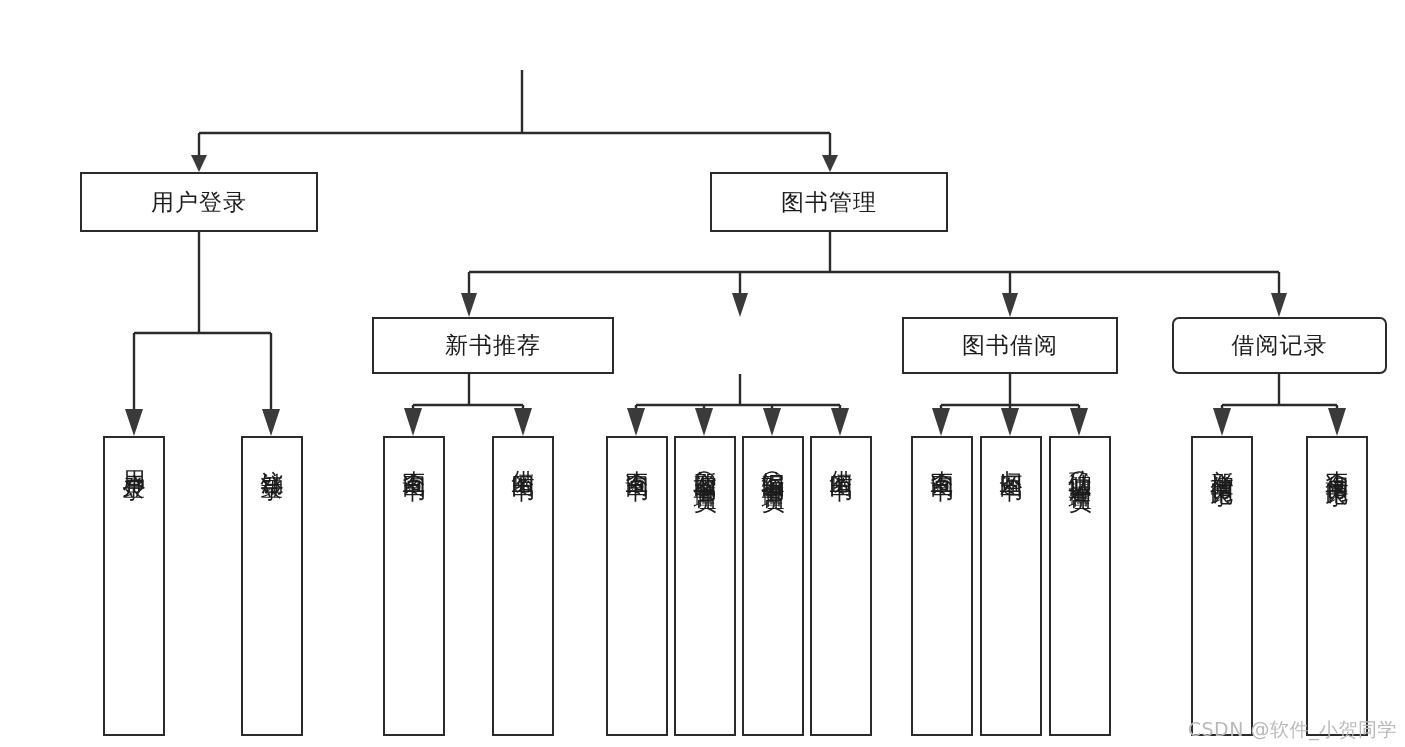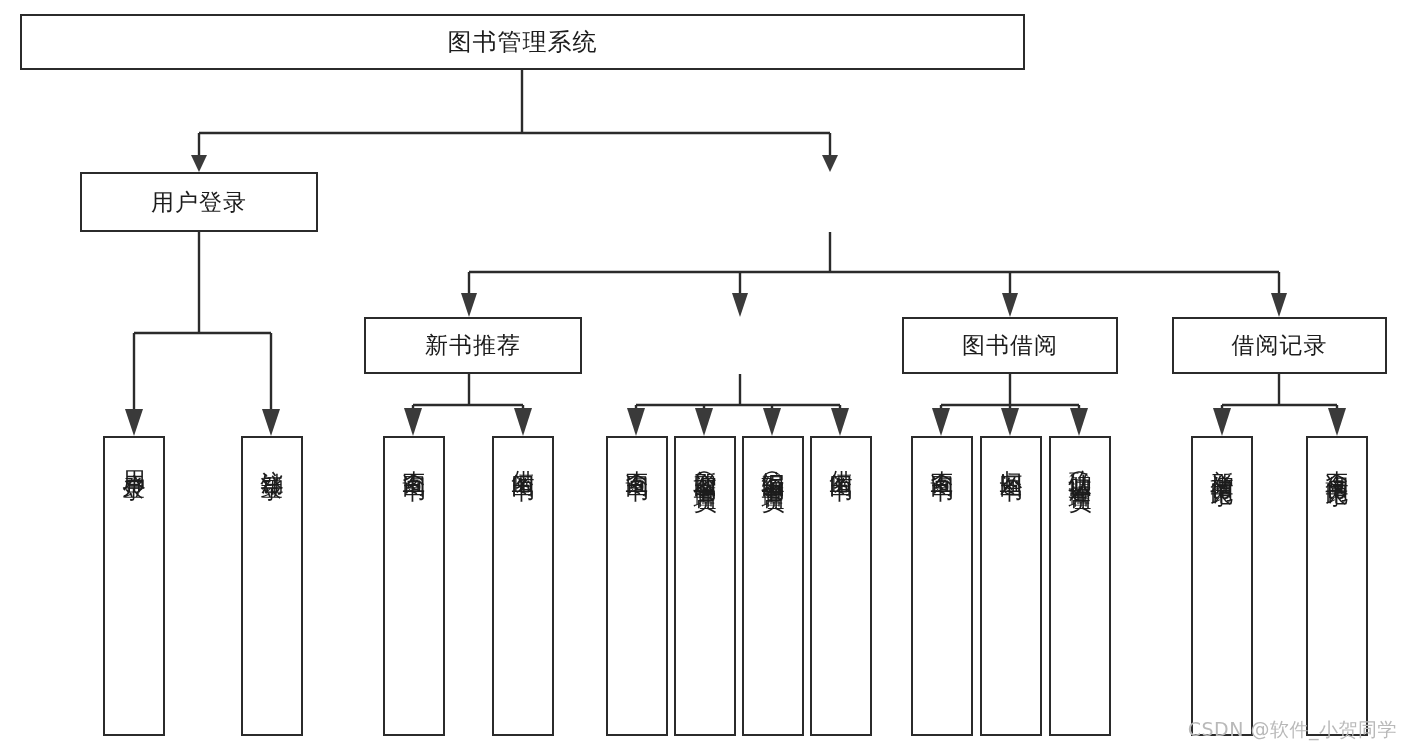--- a/index.html
+++ b/index.html
@@ -149,35 +149,35 @@
     <polygon class="arrowhead" points="1070,408 1088,408 1079,436"></polygon>
 
     <line x1="1279" y1="374" x2="1279" y2="405"></line>
     <line x1="1222" y1="405" x2="1337" y2="405"></line>
     <line x1="1222" y1="405" x2="1222" y2="414"></line>
     <line x1="1337" y1="405" x2="1337" y2="414"></line>
     <polygon class="arrowhead" points="1213,408 1231,408 1222,436"></polygon>
     <polygon class="arrowhead" points="1328,408 1346,408 1337,436"></polygon>
   </svg>
 
-  <div class="node horiz root" style="left:20px; top:14px; width:1005px; height:56px;">
-    <span class="label">图书管理系统</span>
-  </div>
 
   <div class="node horiz" style="left:80px; top:172px; width:238px; height:60px;">
     <span class="label">用户登录</span>
   </div>
-
-  <div class="node horiz" style="left:364px; top:317px; width:218px; height:57px;">
+  <div class="node horiz" style="left:710px; top:172px; width:238px; height:60px;">
+    <span class="label">图书管理</span>
+  </div>
+
+  <div class="node horiz" style="left:372px; top:317px; width:242px; height:57px;">
     <span class="label">新书推荐</span>
   </div>
   <div class="node horiz" style="left:902px; top:317px; width:216px; height:57px;">
     <span class="label">图书借阅</span>
   </div>
-  <div class="node horiz" style="left:1172px; top:317px; width:215px; height:57px;">
+  <div class="node horiz" style="left:1172px; top:317px; width:215px; height:57px;border-radius:7px;">
     <span class="label">借阅记录</span>
   </div>
 
   <div class="node vert" style="left:103px; top:436px; width:62px; height:300px;">
     <span class="label">用户登录</span>
   </div>
   <div class="node vert" style="left:241px; top:436px; width:62px; height:300px;">
     <span class="label">注销登录</span>
   </div>
 

